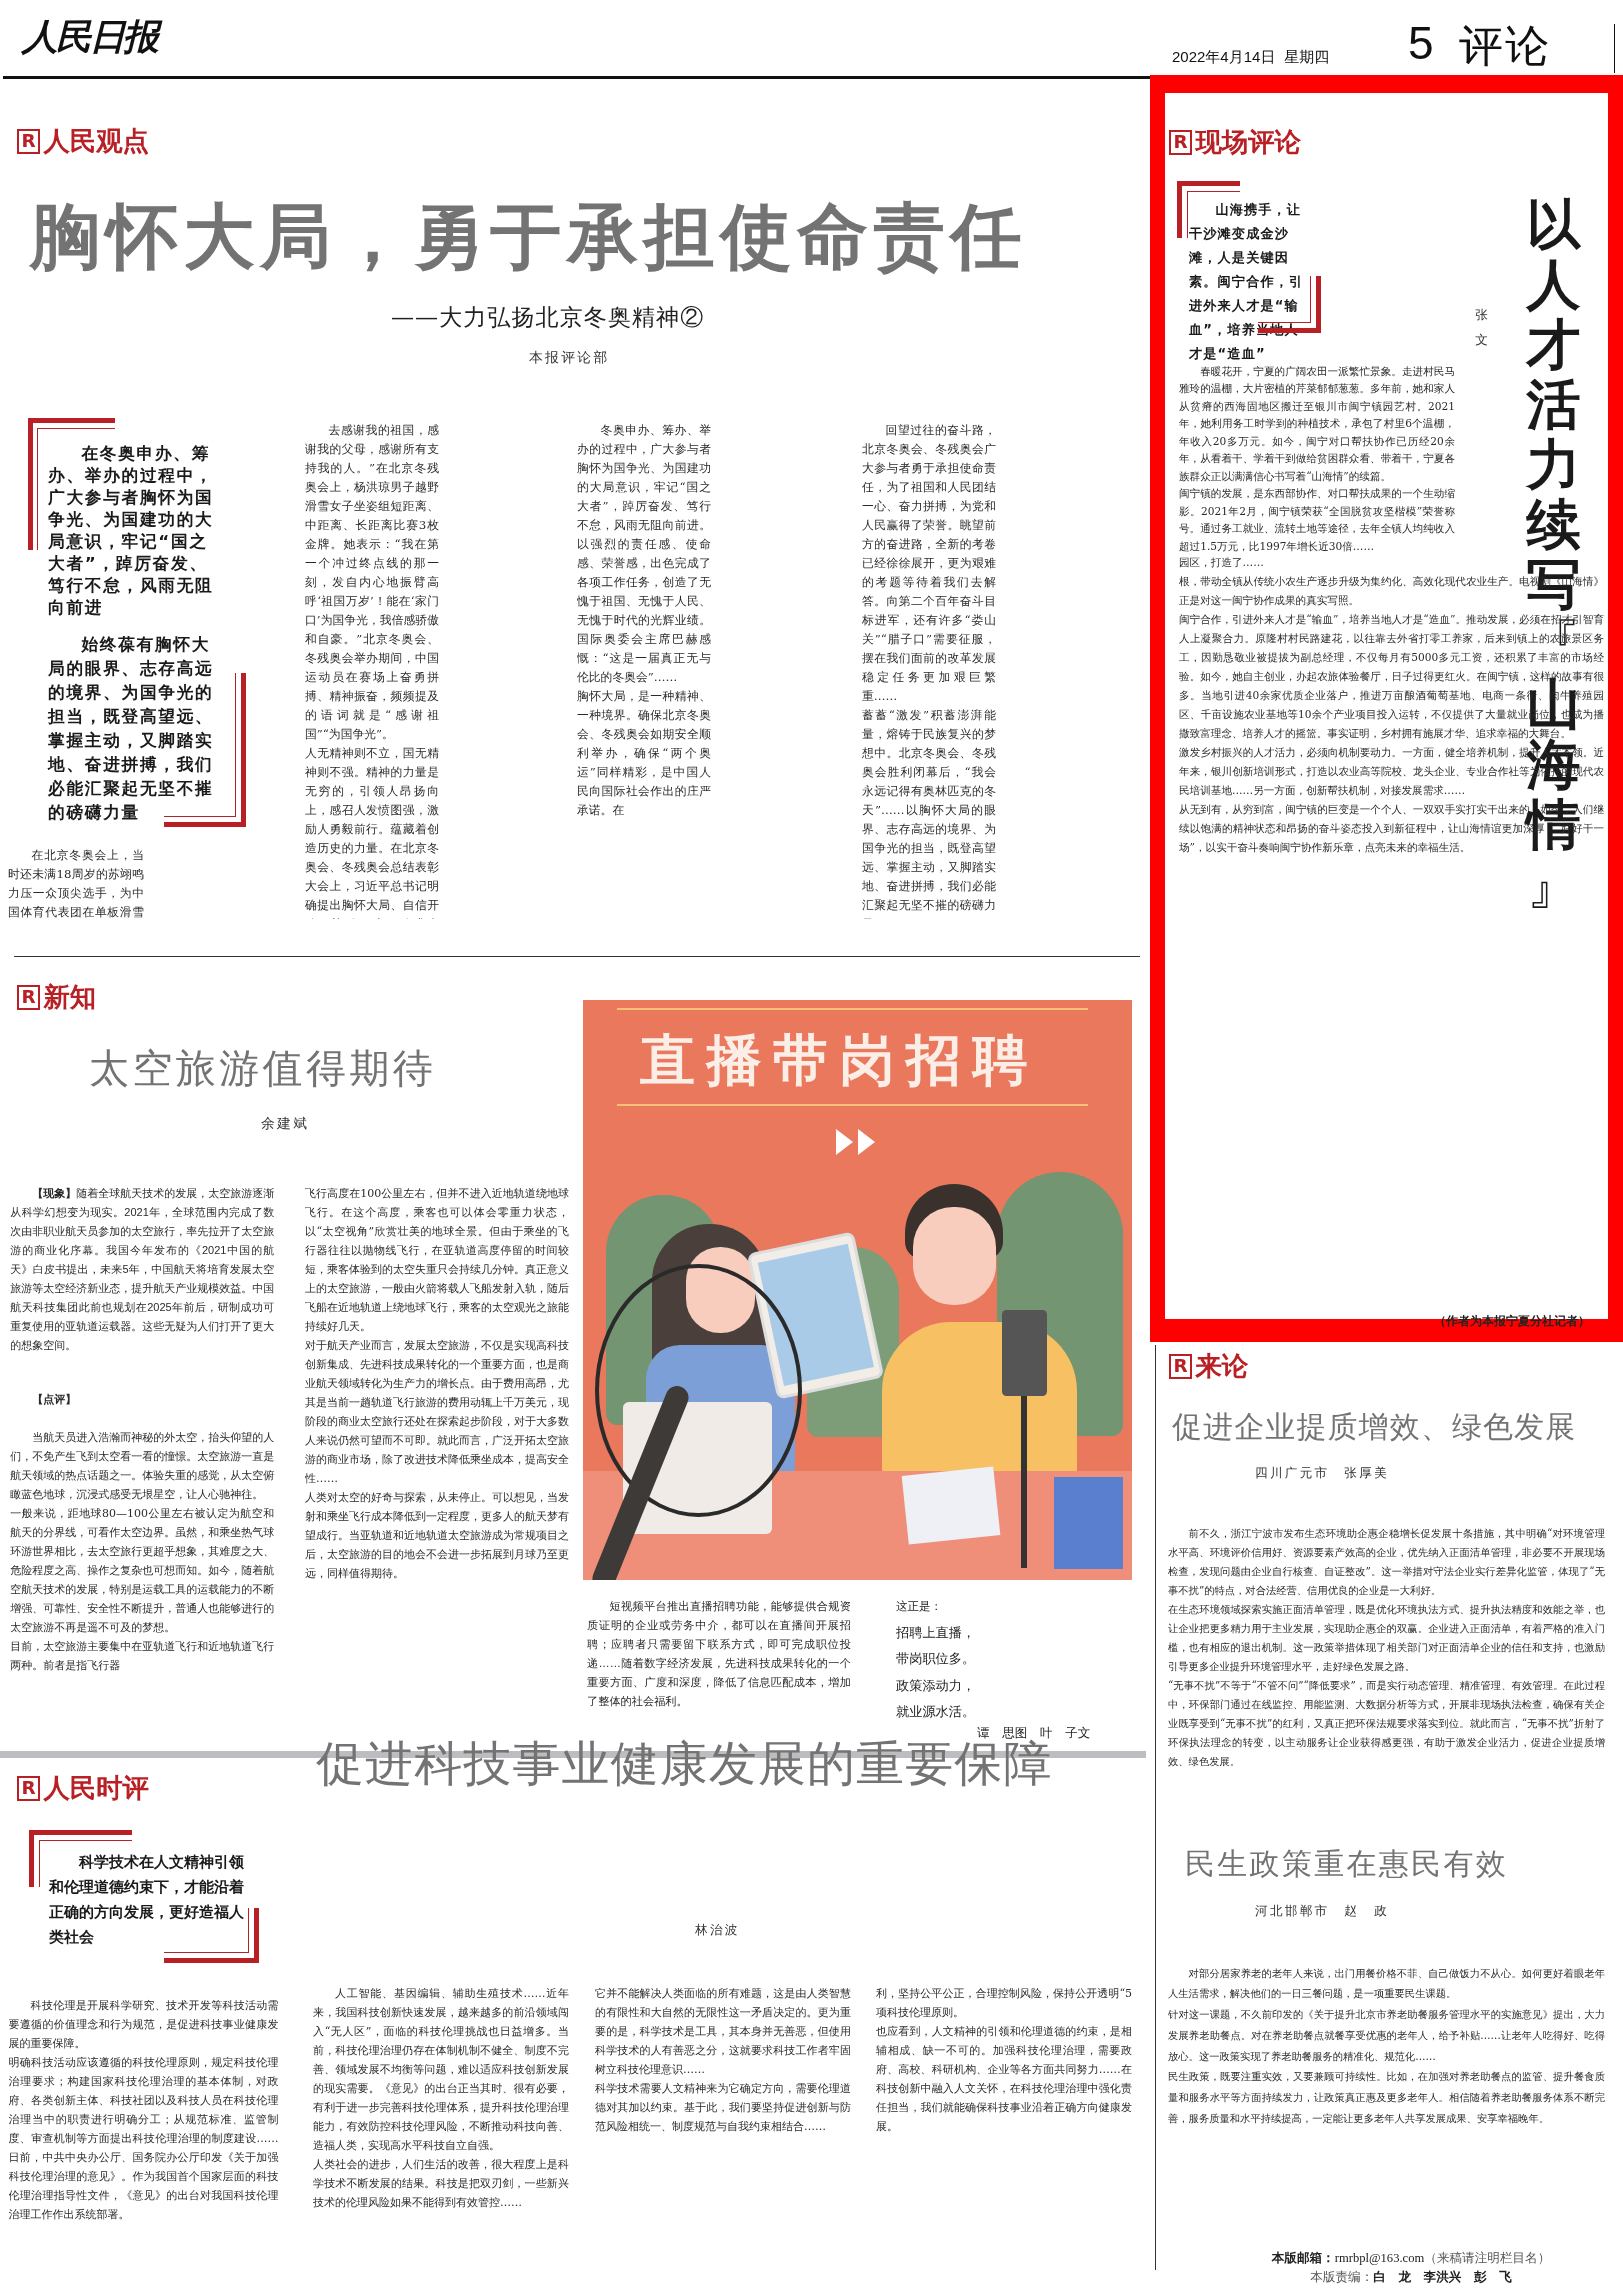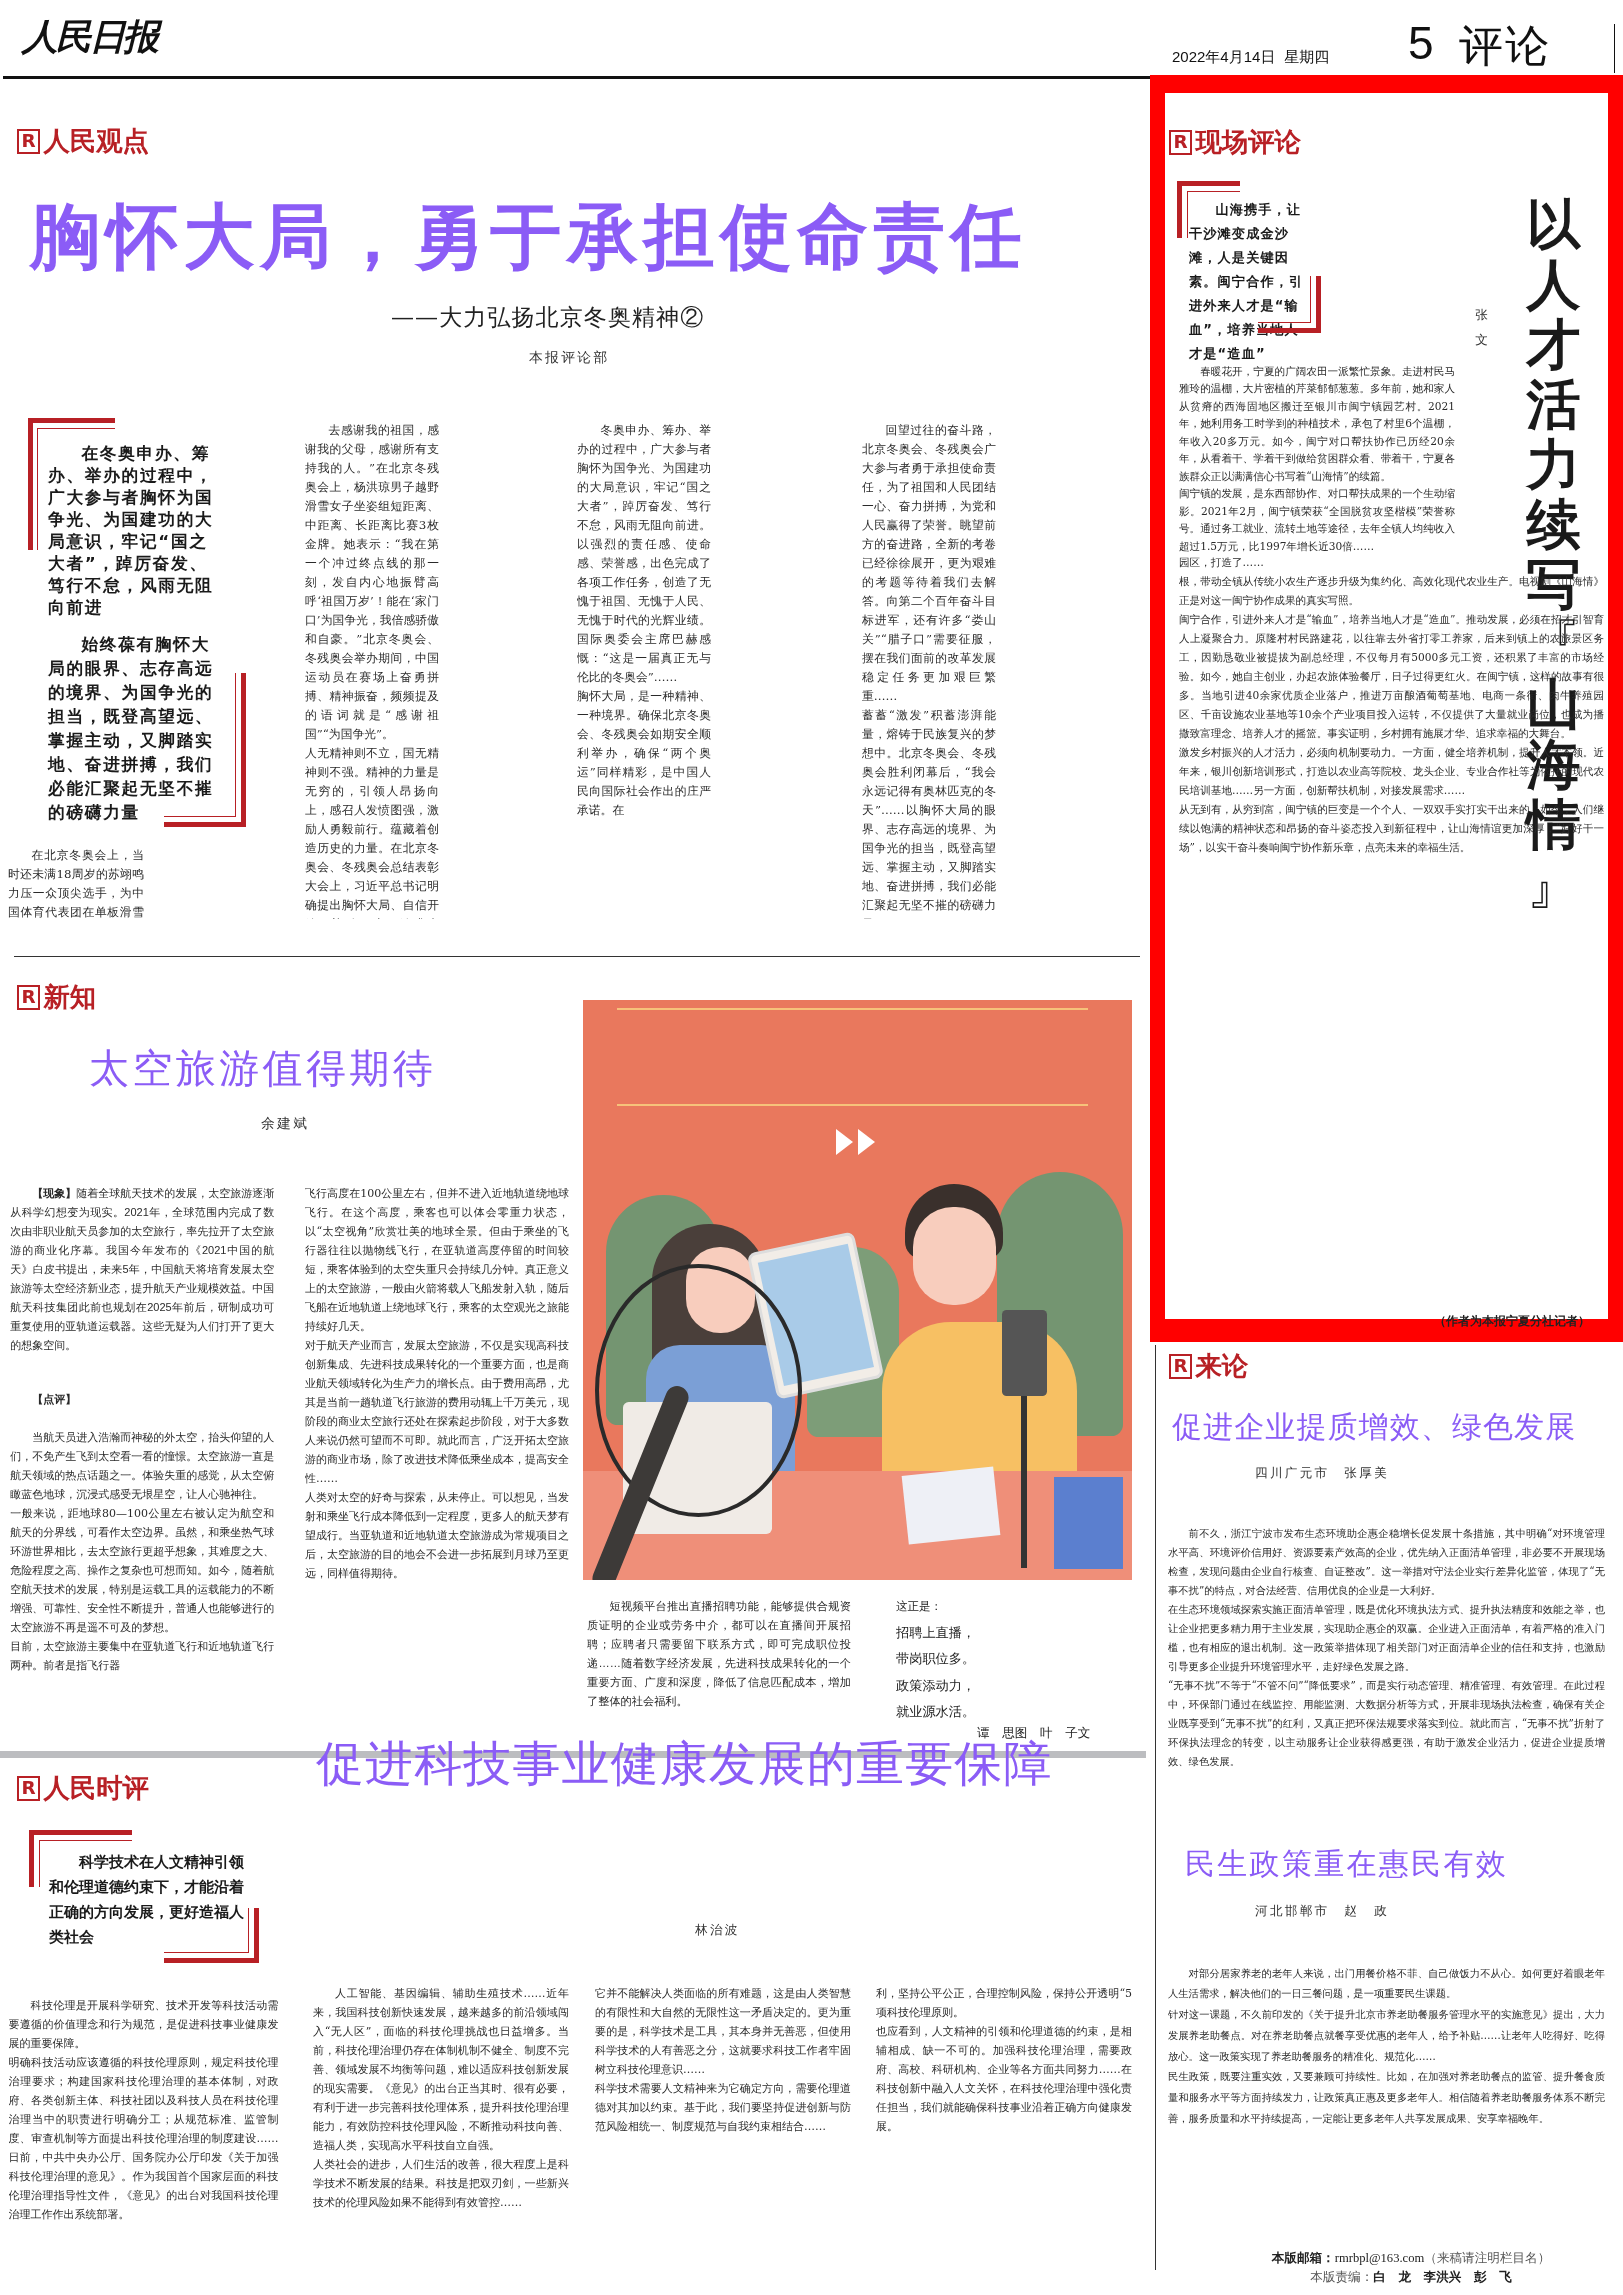--- a/index.html
+++ b/index.html
@@ -1,21 +1,21 @@
 <!DOCTYPE html>
 <html style="font-size:9.2px"><head>
 <meta charset="utf-8">
 <style>
   * { box-sizing: border-box; margin: 0; padding: 0; }
   html, body { width: 1623px; height: 2295px; background: #fff; overflow: hidden; }
   body { position: relative; font-family: "DejaVu Serif", serif; color: #1a1a1a; }
   .abs { position: absolute; }
   .kicker { position: absolute; font-family: "DejaVu Sans", sans-serif; font-weight: bold; font-size: 26.4px; color: #b82025; display: flex; align-items: center; gap: 3.4px; }
   .kicker .rbox { display: inline-flex; width: 23px; height: 25px; border: 2.9px solid #b82025; align-items: center; justify-content: center; font-size: 18.4px; line-height: 1; }
-  .headline { position: absolute; font-family: Liberation Serif, serif; font-weight: bold; color: #8b5cf6; white-space: nowrap; }
+  .headline { position: absolute; font-family: Liberation Serif, serif; font-weight: bold; color: #737373; white-space: nowrap; }
   .byline { position: absolute; font-size: 15px; color: #333; letter-spacing: 2.3px; white-space: nowrap; }
   .body-col { position: absolute; font-size: 11.8px; line-height: 19px; text-align: justify; color: #2a2a2a; overflow: hidden; }
   .body-col p { text-indent: 2em; }
   .pull { position: absolute; font-family: "DejaVu Sans", sans-serif; font-weight: bold; color: #1a1a1a; }
   .pull p { text-indent: 2em; }
   .brk-tl { position: absolute; border-top: 5.2px solid #b82025; border-left: 5.2px solid #b82025; }
   .brk-tl::after { content: ""; position: absolute; left: 4.6px; top: 4.6px; right: 0; bottom: 0; border-top: 1.7px solid #b82025; border-left: 1.7px solid #b82025; }
   .brk-br { position: absolute; border-bottom: 5.2px solid #b82025; border-right: 5.2px solid #b82025; }
   .brk-br::after { content: ""; position: absolute; right: 4.6px; bottom: 4.6px; left: 0; top: 0; border-bottom: 1.7px solid #b82025; border-right: 1.7px solid #b82025; }
   .rule { position: absolute; background: #333; }
@@ -140,20 +140,21 @@
 目前，太空旅游主要集中在亚轨道飞行和近地轨道飞行两种。前者是指飞行器</p>
 </div>
 <div class="body-col" style="left:305px;top:1165px;width:264px;height:586px;font-size:11px;line-height:19px;white-space:pre-line;">
   <p style="text-indent:0;">飞行高度在100公里左右，但并不进入近地轨道绕地球飞行。在这个高度，乘客也可以体会零重力状态，以“太空视角”欣赏壮美的地球全景。但由于乘坐的飞行器往往以抛物线飞行，在亚轨道高度停留的时间较短，乘客体验到的太空失重只会持续几分钟。真正意义上的太空旅游，一般由火箭将载人飞船发射入轨，随后飞船在近地轨道上绕地球飞行，乘客的太空观光之旅能持续好几天。
 对于航天产业而言，发展太空旅游，不仅是实现高科技创新集成、先进科技成果转化的一个重要方面，也是商业航天领域转化为生产力的增长点。由于费用高昂，尤其是当前一趟轨道飞行旅游的费用动辄上千万美元，现阶段的商业太空旅行还处在探索起步阶段，对于大多数人来说仍然可望而不可即。就此而言，广泛开拓太空旅游的商业市场，除了改进技术降低乘坐成本，提高安全性……
 人类对太空的好奇与探索，从未停止。可以想见，当发射和乘坐飞行成本降低到一定程度，更多人的航天梦有望成行。当亚轨道和近地轨道太空旅游成为常规项目之后，太空旅游的目的地会不会进一步拓展到月球乃至更远，同样值得期待。</p>
 </div>
 
 <div class="illus" style="left:583px;top:1000px;width:549px;height:580px;">
   <div class="abs" style="left:34px;top:8px;width:471px;height:98px;border-top:2.9px solid #f6c27a;border-bottom:2.9px solid #f6c27a;"></div>
+  <div class="abs" style="left:57px;top:24px;font-family:'DejaVu Sans',sans-serif;font-weight:bold;font-size:55px;color:#fbeee6;letter-spacing:11.5px;white-space:nowrap;">直播带岗招聘</div>
   <div class="abs" style="left:253px;top:129px;width:0;height:0;border-top:13.8px solid transparent;border-bottom:13.8px solid transparent;border-left:17px solid #fff;"></div>
   <div class="abs" style="left:275px;top:129px;width:0;height:0;border-top:13.8px solid transparent;border-bottom:13.8px solid transparent;border-left:17px solid #fff;"></div>
 
   <div class="abs" style="left:23px;top:195px;width:115px;height:230px;background:#5f9a74;border-radius:57px 57px 11.5px 11.5px;opacity:.85;"></div>
   <div class="abs" style="left:414px;top:172px;width:126px;height:264px;background:#5f9a74;border-radius:63px 63px 11.5px 11.5px;opacity:.85;"></div>
   <div class="abs" style="left:224px;top:247px;width:92px;height:190px;background:#6aa37d;border-radius:46px 46px 11.5px 11.5px;opacity:.85;"></div>
 
   <div class="abs" style="left:69px;top:224px;width:115px;height:218px;background:#4a3f3a;border-radius:57px 57px 23px 23px;"></div>
   <div class="abs" style="left:103px;top:247px;width:69px;height:86px;background:#f8cdbd;border-radius:34px;"></div>
   <div class="abs" style="left:63px;top:345px;width:149px;height:149px;background:#7b9fd6;border-radius:34px 34px 0 0;"></div>

